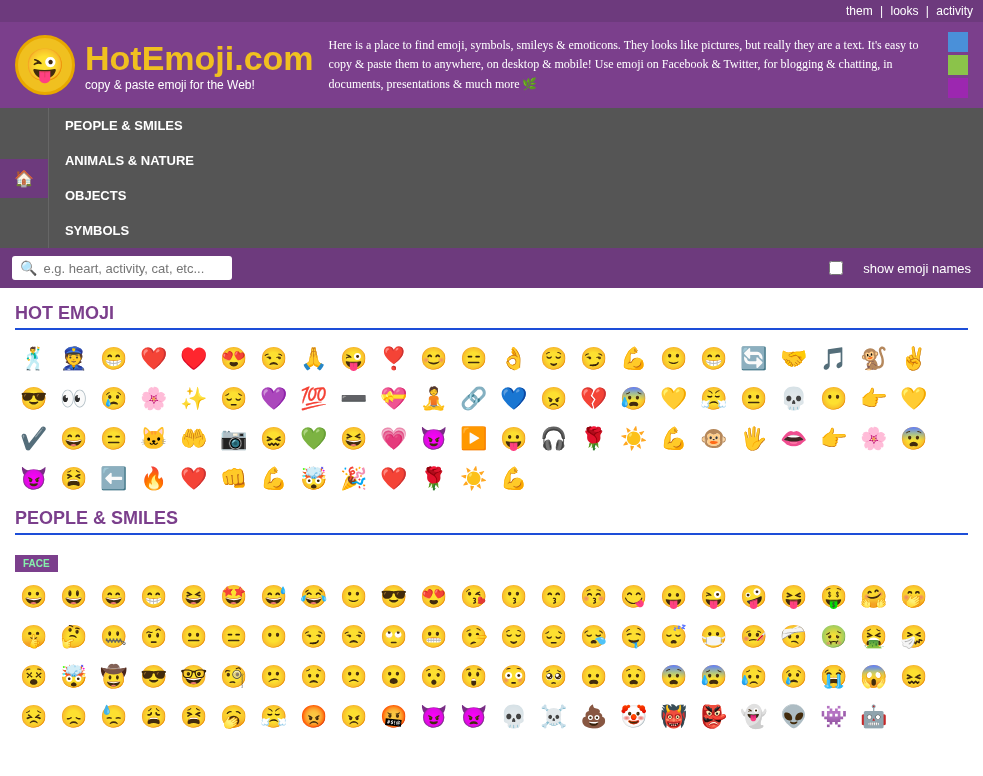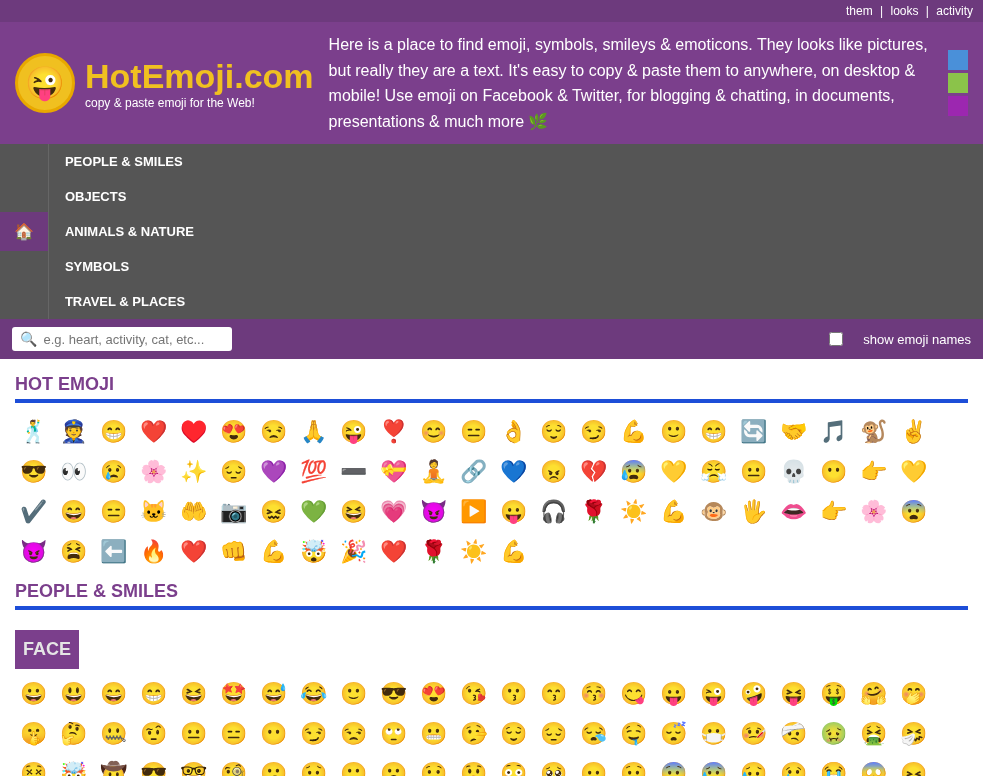--- a/index.html
+++ b/index.html
@@ -28,21 +28,21 @@
     #logo-circle {
       width: 60px; height: 60px; border-radius: 50%;
       background: #f0c020;
       display: flex; align-items: center; justify-content: center;
       font-size: 32px;
       border: 3px solid #e8a800;
       flex-shrink: 0;
     }
     #logo-text h1 { color: #f0c020; font-size: 34px; font-weight: bold; }
     #logo-text p { color: #fff; font-size: 12px; }
-    #header-desc { color: #fff; font-size: 16px; line-height: 1.6; flex: 1; }
+    #header-desc { color: #fff; font-size: 12px; line-height: 1.6; flex: 1; font-family: Liberation Serif, serif; }
     #header-colors { display: flex; flex-direction: column; gap: 3px; }
     .color-block { width: 20px; height: 20px; }
 
     
     #main-nav {
       background: #555;
       display: flex;
       align-items: center;
     }
     #home-btn {
@@ -89,28 +89,28 @@
     
     #content { padding: 15px; }
 
     
     .section-title {
       color: #7b3f8c;
       font-size: 18px;
       font-weight: bold;
       margin-bottom: 10px;
       padding-bottom: 4px;
-      border-bottom: 4px solid #1d4ed8;
+      border-bottom: 2px solid #1d4ed8;
     }
     .sub-section-title {
-      color: #e5e5e5;
+      color: #86efac;
       background: #7b3f8c;
-      font-size: 18px;
+      font-size: 10px;
       font-weight: bold;
-      padding: 9px 8px;
+      padding: 3px 8px;
       margin: 10px 0 6px 0;
       display: inline-block;
     }
 
     
     .emoji-grid {
       display: flex;
       flex-wrap: wrap;
       gap: 2px;
       margin-bottom: 10px;
@@ -147,24 +147,23 @@
     <div class="color-block" style="background:#4a90d9"></div>
     <div class="color-block" style="background:#8bc34a"></div>
     <div class="color-block" style="background:#9c27b0"></div>
   </div>
 </div>
 
 <div id="main-nav">
   <div id="home-btn">🏠</div>
   <div id="nav-items">
       <div class="nav-item">PEOPLE &amp; SMILES</div>
+      <div class="nav-item">ANIMALS &amp; NATURE</div>
       <div class="nav-item">OBJECTS</div>
-      <div class="nav-item">ANIMALS &amp; NATURE</div>
       <div class="nav-item">SYMBOLS</div>
-      <div class="nav-item">TRAVEL &amp; PLACES</div>
     </div>
 </div>
 
 <div id="search-bar">
   <div id="search-input-wrap">
     <span>🔍</span>
     <input id="search-input" type="text" placeholder="e.g. heart, activity, cat, etc..." style="">
   </div>
   <div id="show-names-wrap">
     <input type="checkbox" id="show-names-cb" style="">

